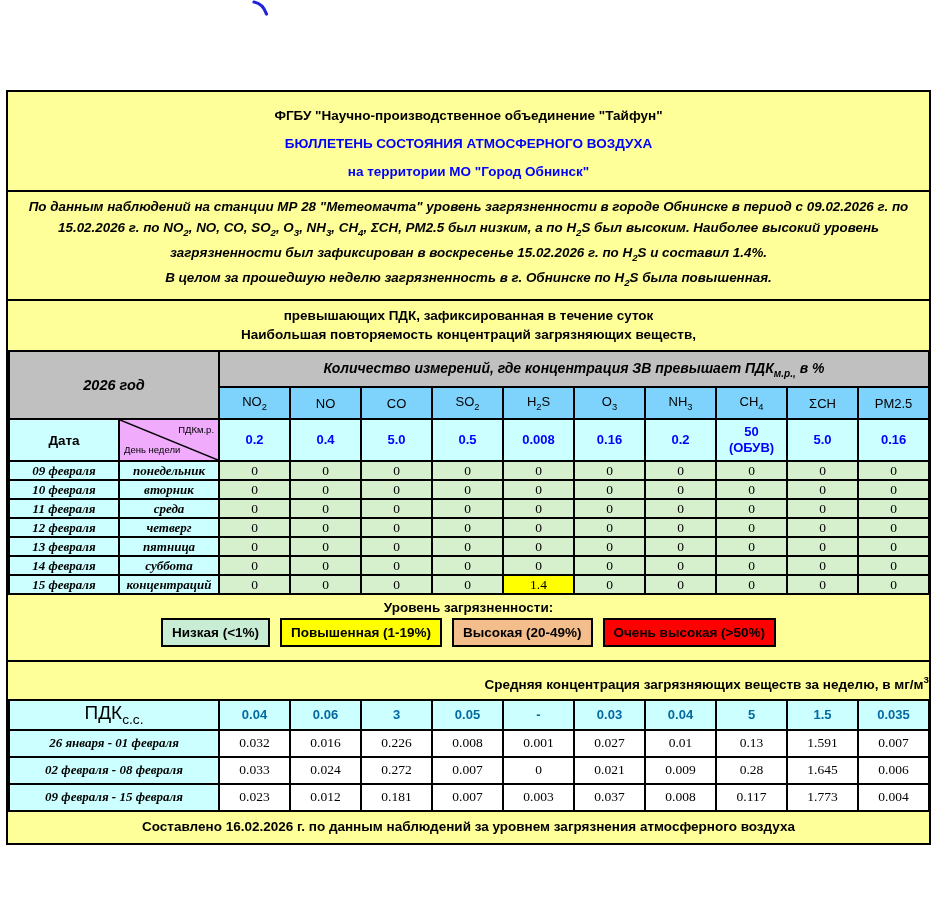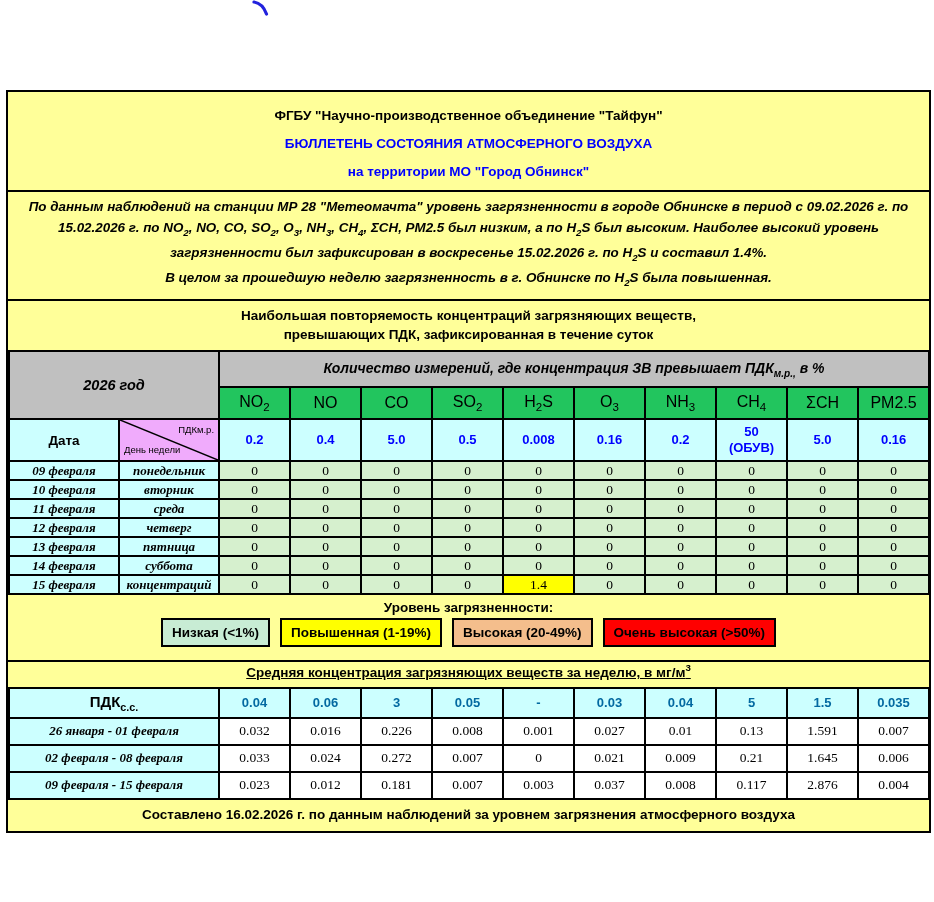--- a/index.html
+++ b/index.html
@@ -27,21 +27,21 @@
   table.grid{border-collapse:collapse;table-layout:fixed;width:100%;}
   table.grid td{border:2px solid #000;text-align:center;vertical-align:middle;padding:0;overflow:hidden;}
   sub,sup{font-size:0.72em;}
 
   .r-measure{height:36px;}
   .r-cols{height:32px;}
   .r-pdk{height:42px;}
   .r-day{height:19px;}
   .cell-year{background:#C0C0C0;font-weight:bold;font-style:italic;font-size:14.5px;}
   .cell-measure{background:#C0C0C0;font-weight:bold;font-style:italic;font-size:14px;}
-  .cell-poll{background:#22c55e;font-size:16px;}
+  .cell-poll{background:#7dd3fc;font-size:13px;}
   .cell-date-label{background:#CCFFFF;font-weight:bold;font-size:13.5px;}
   .cell-diag{background:#f0abfc;position:relative;}
   .cell-diag svg{position:absolute;left:0;top:0;width:100%;height:100%;}
   .diag-top{position:absolute;top:4px;right:4px;font-size:9.5px;}
   .diag-bottom{position:absolute;bottom:5px;left:4px;font-size:9.5px;}
   .pdk-val{background:#CCFFFF;color:#0000FF;font-weight:bold;font-size:13px;
            white-space:pre-line;line-height:16px;}
   .c-date,.c-day{background:#CCFFFF;font-family:"Liberation Serif",serif;
                  font-style:italic;font-weight:bold;font-size:13px;}
   .c-val{background:#D6F0CE;font-family:"Liberation Serif",serif;font-size:13.5px;}
@@ -50,24 +50,24 @@
   
   .legend{padding:5px 0 13px;text-align:center;}
   .legend-title{font-weight:bold;font-size:13.5px;margin-bottom:3px;}
   .legend-row{display:flex;justify-content:center;gap:12px;}
   .legend-item{border:2px solid #000;margin-left:-2px;padding:3px 9px;font-weight:bold;
                font-size:13.5px;height:29px;box-sizing:border-box;display:flex;align-items:center;}
   .legend-item:first-child{margin-left:0;}
 
   
   .bottom-sec{border-top:2px solid #000;}
-  .title3{padding:0 0 7px;text-align:center;font-weight:bold;font-size:13.5px;text-decoration:underline;}
+  .title3{padding:12px 0 7px;text-align:right;font-weight:bold;font-size:13.5px;}
   .r-bpdk{height:30px;}
   .r-week{height:27px;}
-  .pdk-lab{background:#CCFFFF;font-weight:bold;font-size:15px;}
+  .pdk-lab{background:#CCFFFF;font-weight:normal;font-size:19px;}
   .b-pdkval{background:#CCFFFF;color:#0369a1;font-weight:bold;font-size:13px;}
   .b-period{background:#CCFFFF;font-family:"Liberation Serif",serif;font-style:italic;
             font-weight:bold;font-size:13px;}
   .b-val{background:#FFFFFF;font-family:"Liberation Serif",serif;font-size:13.5px;}
 
   .footer{padding:5px 0 6px;text-align:center;font-weight:bold;font-size:13.5px;line-height:20px;}
 </style>
 </head>
 <body>
 
@@ -84,22 +84,22 @@
       <div class="hdr-line blue">БЮЛЛЕТЕНЬ СОСТОЯНИЯ АТМОСФЕРНОГО ВОЗДУХА</div>
       <div class="hdr-line blue">на территории МО "Город Обнинск"</div>
     </div>
 
     <div class="para">
       <div>По данным наблюдений на станции МР 28 "Метеомачта" уровень загрязненности в городе Обнинске в период с 09.02.2026 г. по 15.02.2026 г. по NO<sub>2</sub>, NO, CO, SO<sub>2</sub>, O<sub>3</sub>, NH<sub>3</sub>, CH<sub>4</sub>, ΣCH, PM2.5 был низким, а по H<sub>2</sub>S был высоким. Наиболее высокий уровень загрязненности был зафиксирован в воскресенье 15.02.2026 г. по H<sub>2</sub>S и составил 1.4%.</div>
       <div>В целом за прошедшую неделю загрязненность в г. Обнинске по H<sub>2</sub>S была повышенная.</div>
     </div>
 
     <div class="title2">
+      <div>превышающих ПДК, зафиксированная в течение суток</div>
       <div>Наибольшая повторяемость концентраций загрязняющих веществ,</div>
-      <div>превышающих ПДК, зафиксированная в течение суток</div>
     </div>
 
     <table class="grid main">
       <colgroup>
         <col style="width:110px">
           <col style="width:100px">
         <col style="width:71px">
           <col style="width:71px">
           <col style="width:71px">
           <col style="width:71px">
@@ -304,35 +304,35 @@
             </tr>
             <tr class="r-week">
               <td class="b-period">02 февраля - 08 февраля</td>
               <td class="b-val">0.033</td>
               <td class="b-val">0.024</td>
               <td class="b-val">0.272</td>
               <td class="b-val">0.007</td>
               <td class="b-val">0</td>
               <td class="b-val">0.021</td>
               <td class="b-val">0.009</td>
-              <td class="b-val">0.21</td>
+              <td class="b-val">0.28</td>
               <td class="b-val">1.645</td>
               <td class="b-val">0.006</td>
             </tr>
             <tr class="r-week">
               <td class="b-period">09 февраля - 15 февраля</td>
               <td class="b-val">0.023</td>
               <td class="b-val">0.012</td>
               <td class="b-val">0.181</td>
               <td class="b-val">0.007</td>
               <td class="b-val">0.003</td>
               <td class="b-val">0.037</td>
               <td class="b-val">0.008</td>
               <td class="b-val">0.117</td>
-              <td class="b-val">2.876</td>
+              <td class="b-val">1.773</td>
               <td class="b-val">0.004</td>
             </tr>
           </tbody>
       </table>
       <div class="footer">
         <div>Составлено 16.02.2026 г. по данным наблюдений за уровнем загрязнения атмосферного воздуха</div>
 
       </div>
     </div>
 

